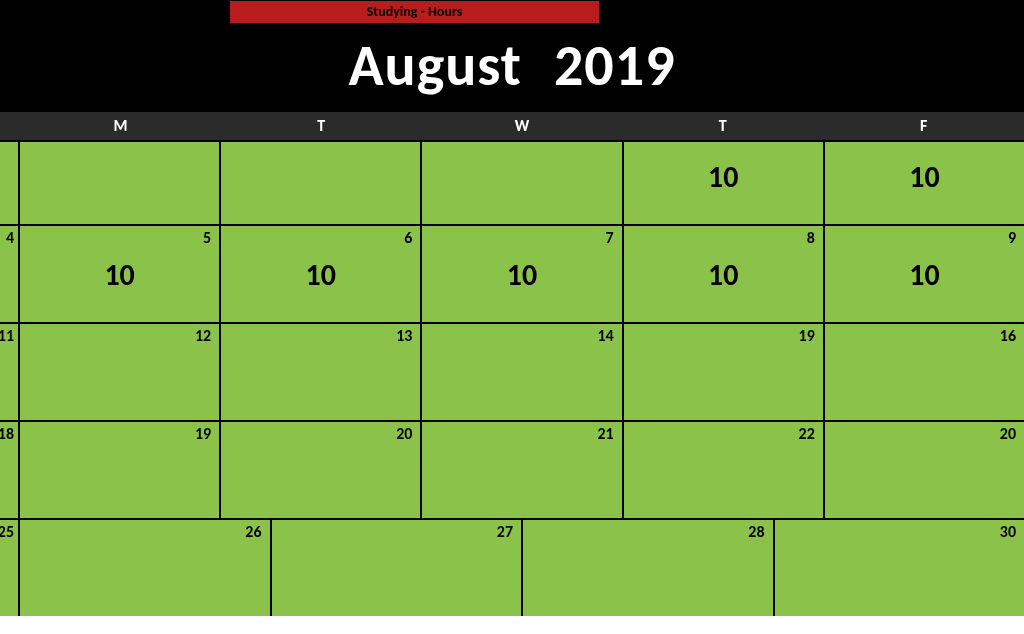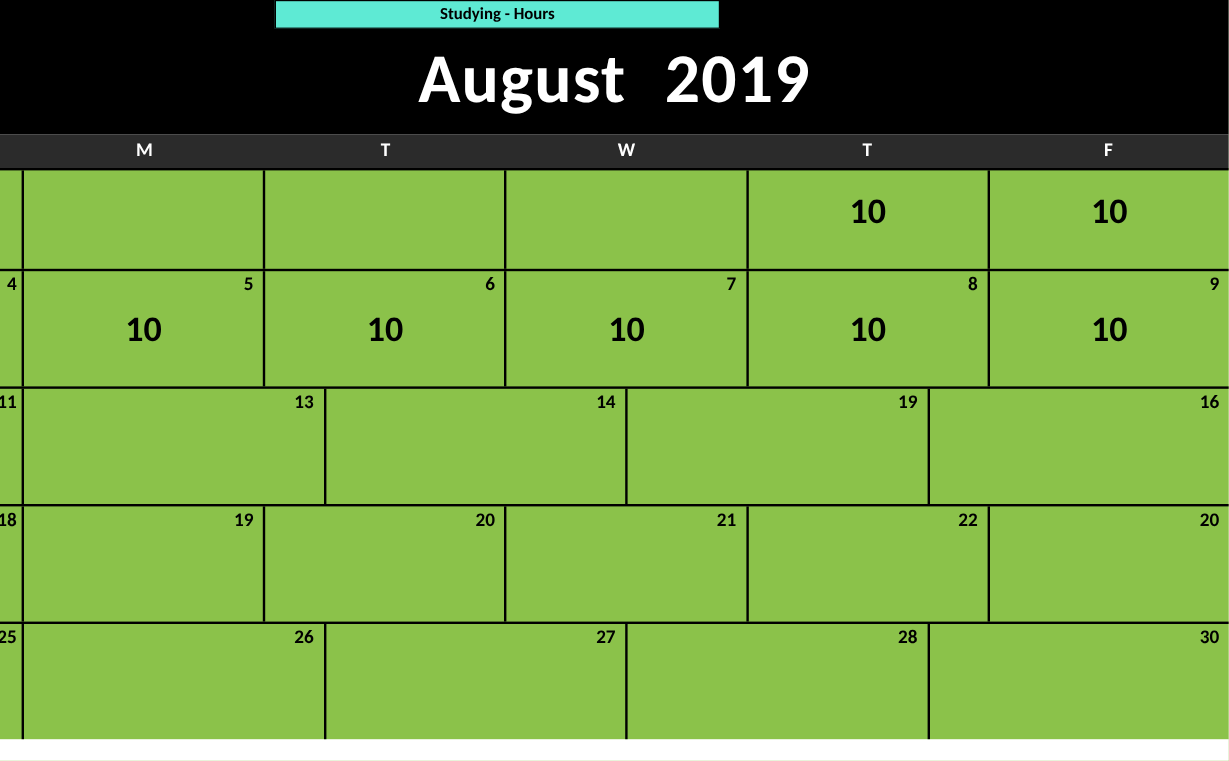--- a/index.html
+++ b/index.html
@@ -21,21 +21,21 @@
       height: 112px;
       position: relative;
     }
 
     .yellow-banner {
       position: absolute;
       left: 229px;
       top: 0;
       width: 371px;
       height: 24px;
-      background: #5eead4;
+      background: #b91c1c;
       border: 1px solid #000;
       text-align: center;
       font-weight: bold;
       font-size: 14px;
       line-height: 22px;
       color: #000;
     }
 
     .month-year {
       position: absolute;
@@ -202,20 +202,24 @@
       <div class="day-num">9</div>
       <div class="value">10</div>
     </div>
   </div>
 
   <div class="week">
     <div class="cell-first">
       <div class="day-num">11</div>
     </div>
     <div class="cell">
+      <div class="day-num">12</div>
+      <div class="value"></div>
+    </div>
+    <div class="cell">
       <div class="day-num">13</div>
       <div class="value"></div>
     </div>
     <div class="cell">
       <div class="day-num">14</div>
       <div class="value"></div>
     </div>
     <div class="cell">
       <div class="day-num">19</div>
       <div class="value"></div>

